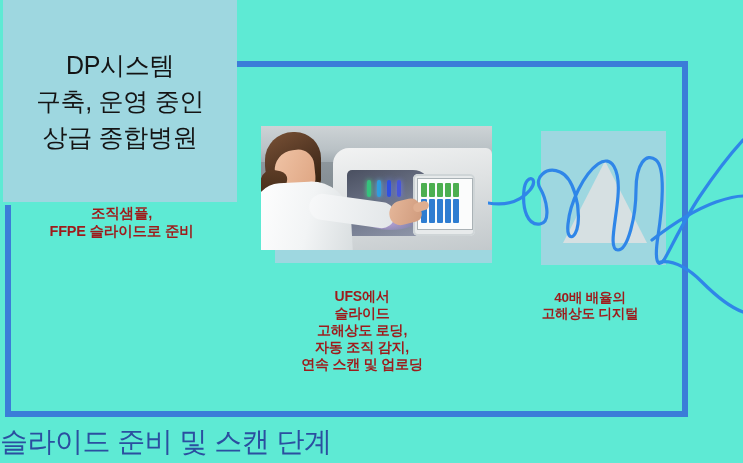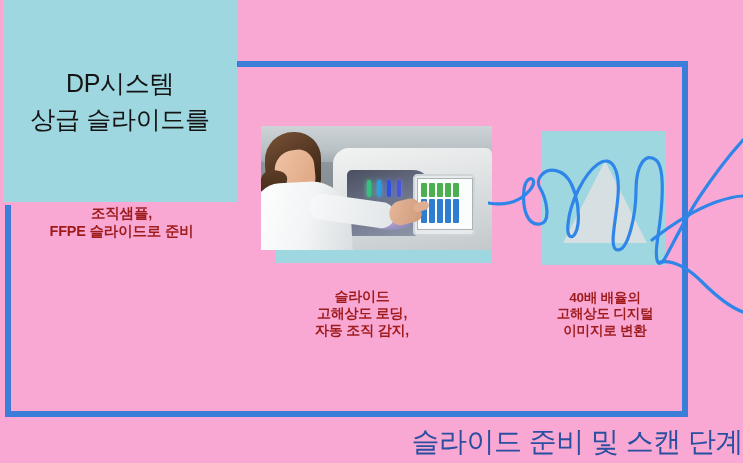--- a/index.html
+++ b/index.html
@@ -4,21 +4,21 @@
 <style>
   html, body {
     margin: 0;
     padding: 0;
     background: #ffffff;
   }
   #stage {
     position: relative;
     width: 743px;
     height: 463px;
-    background: #f9a8d4;
+    background: #5eead4;
     overflow: hidden;
     font-family: "Liberation Sans", "DejaVu Sans", sans-serif;
   }
 
   
   .frame-line {
     position: absolute;
     background: #3B7DD8;
   }
   #frame-top    { left: 237px; top: 61px;  width: 451px; height: 6px; }
@@ -62,21 +62,21 @@
     width: 243px;
     font-size: 14.5px;
   }
   #caption-scan {
     left: 248px;
     top: 288px;
     width: 228px;
     font-size: 14px;
   }
   #caption-digital {
-    left: 533px;
+    left: 518px;
     top: 290px;
     width: 144px;
     font-size: 13.5px;
   }
   .caption .cl { display: block; }
 
   
   #photo-scanner {
     position: absolute;
     left: 261px;
@@ -205,40 +205,41 @@
     height: 240px;
     pointer-events: none;
   }
 
   
   #stage-title {
     position: absolute;
     left: 0;
     top: 423px;
     width: 743px;
-    text-align: right;
+    text-align: left;
     color: #2B4FA0;
     font-size: 28px;
     letter-spacing: -0.5px;
   }
 </style>
 </head>
 <body>
 
 <div id="stage">
 
   <div class="frame-line" id="frame-top"></div>
   <div class="frame-line" id="frame-right"></div>
   <div class="frame-line" id="frame-bottom"></div>
   <div class="frame-line" id="frame-left"></div>
 
   <div id="hospital-box">
     <div class="lines">
       <div>DP시스템</div>
-      <div>상급 슬라이드를</div>
+      <div>구축, 운영 중인</div>
+      <div>상급 종합병원</div>
     </div>
   </div>
 
   <div class="caption" id="caption-sample">
     <span class="cl">조직샘플,</span>
     <span class="cl">FFPE 슬라이드로 준비</span>
   </div>
 
   <div id="photo-scanner">
     <div class="ph" id="ph-wall"></div>
@@ -268,23 +269,25 @@
     <div class="ph" id="ph-neck"></div>
     <div class="ph" id="ph-hair-tail"></div>
     <div class="ph" id="ph-coat"></div>
     <div class="ph" id="ph-arm"></div>
     <div class="ph" id="ph-hand"></div>
     <div class="ph" id="ph-finger"></div>
   </div>
   <div id="photo-teal-band"></div>
 
   <div class="caption" id="caption-scan">
+    <span class="cl">UFS에서</span>
     <span class="cl">슬라이드</span>
     <span class="cl">고해상도 로딩,</span>
     <span class="cl">자동 조직 감지,</span>
+    <span class="cl">연속 스캔 및 업로딩</span>
   </div>
 
   <div id="digital-panel">
     <div id="digital-triangle"></div>
   </div>
 
   <svg id="squiggle-svg" viewBox="0 0 255 240">
     <g fill="none" stroke="#2F86E8" stroke-width="3.2" stroke-linecap="round" stroke-linejoin="round">
       <path d="M0 113 C 18 116, 32 112, 42 100
                C 52 88, 38 82, 36 100
@@ -305,18 +308,17 @@
       <path d="M164 150 C 182 136, 206 120, 228 112
                C 240 108, 250 106, 255 106"></path>
       <path d="M172 172 C 186 170, 200 178, 214 192
                C 228 206, 244 218, 255 222"></path>
     </g>
   </svg>
 
   <div class="caption" id="caption-digital">
     <span class="cl">40배 배율의</span>
     <span class="cl">고해상도 디지털</span>
-    <span class="cl">이미지로 변환</span>
   </div>
 
   <div id="stage-title">슬라이드 준비 및 스캔 단계</div>
 
 </div>
 
 </body></html>

